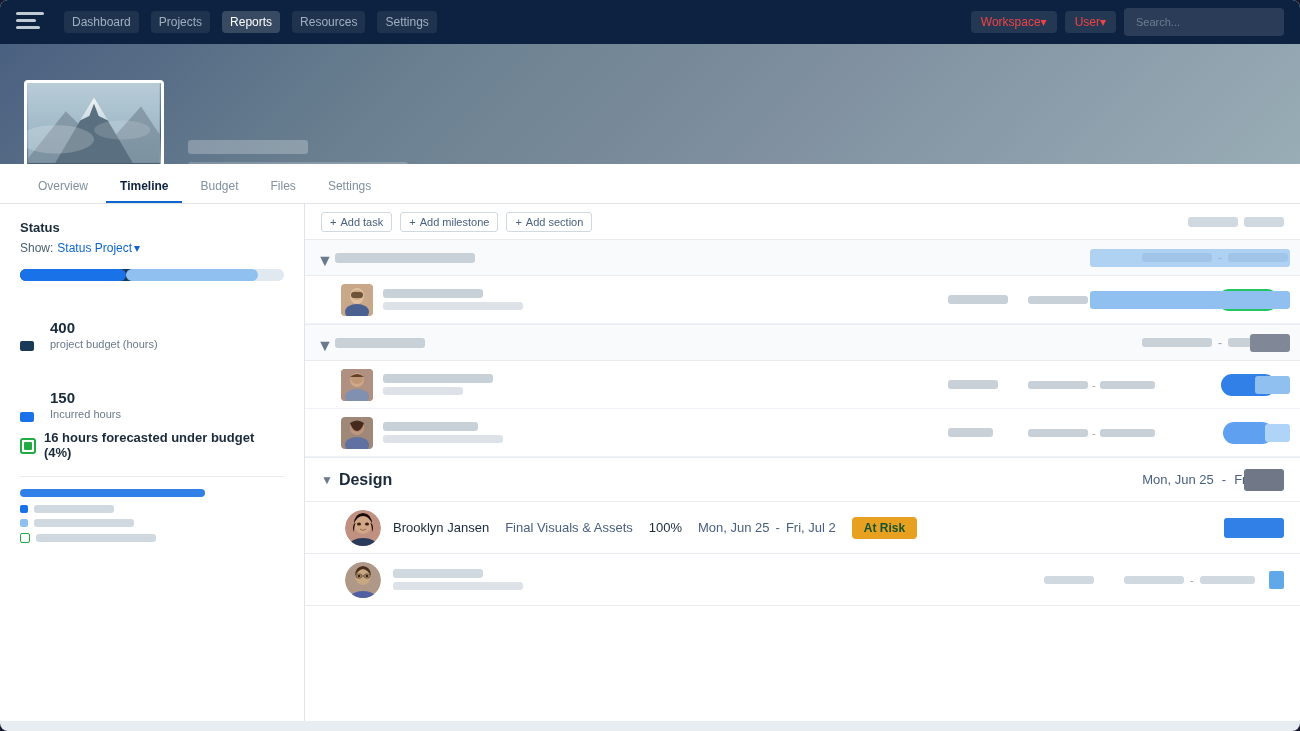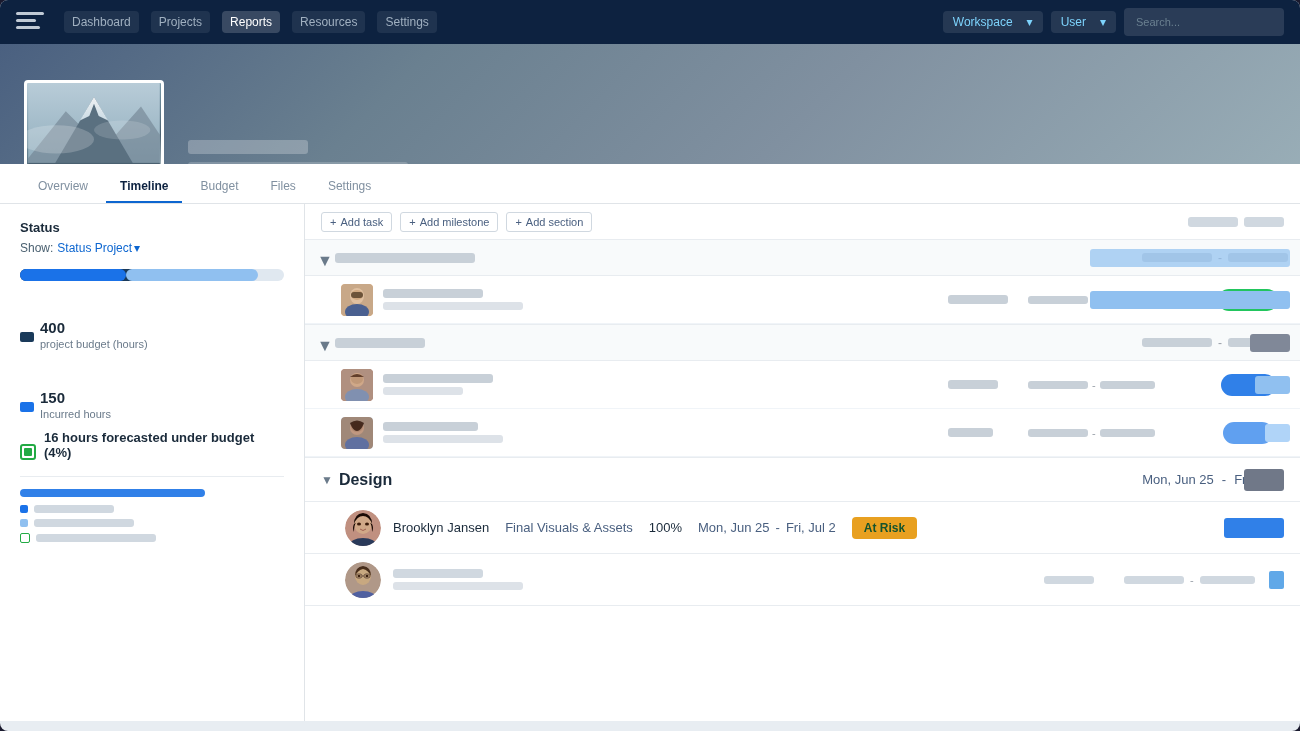--- a/index.html
+++ b/index.html
@@ -57,25 +57,25 @@
 
     .nav-right {
       display: flex;
       gap: 8px;
       align-items: center;
     }
     .nav-dropdown {
       background: rgba(255,255,255,0.1);
       border-radius: 4px;
       padding: 4px 10px;
-      color: #7dd3fc;
+      color: #ef4444;
       font-size: 12px;
       display: flex;
       align-items: center;
-      gap: 14px;
+      gap: 0;
       cursor: pointer;
     }
     .nav-search {
       background: rgba(255,255,255,0.12);
       border-radius: 4px;
       padding: 4px 12px;
       color: #a0b0c0;
       font-size: 12px;
       width: 160px;
       height: 28px;
@@ -244,22 +244,22 @@
       top: 0;
       left: 40%;
       height: 12px;
       width: 50%;
       background: #90c0f0;
       border-radius: 6px;
     }
 
     .legend-item {
       display: flex;
-      align-items: center;
-      gap: 6px;
+      align-items: flex-end;
+      gap: 16px;
       margin-bottom: 8px;
       margin-top: 38px;
     }
 
     .legend-swatch {
       width: 14px;
       height: 10px;
       border-radius: 2px;
       flex-shrink: 0;
       margin-top: 3px;
@@ -273,21 +273,21 @@
     }
 
     .legend-desc {
       font-size: 11px;
       color: #6a7a8a;
       line-height: 1.3;
     }
 
     .legend-icon-row {
       display: flex;
-      align-items: flex-end;
+      align-items: center;
       gap: 8px;
       margin-bottom: 8px;
     }
 
     .legend-green-icon {
       width: 16px;
       height: 16px;
       border: 2px solid #22aa44;
       border-radius: 3px;
       display: flex;

